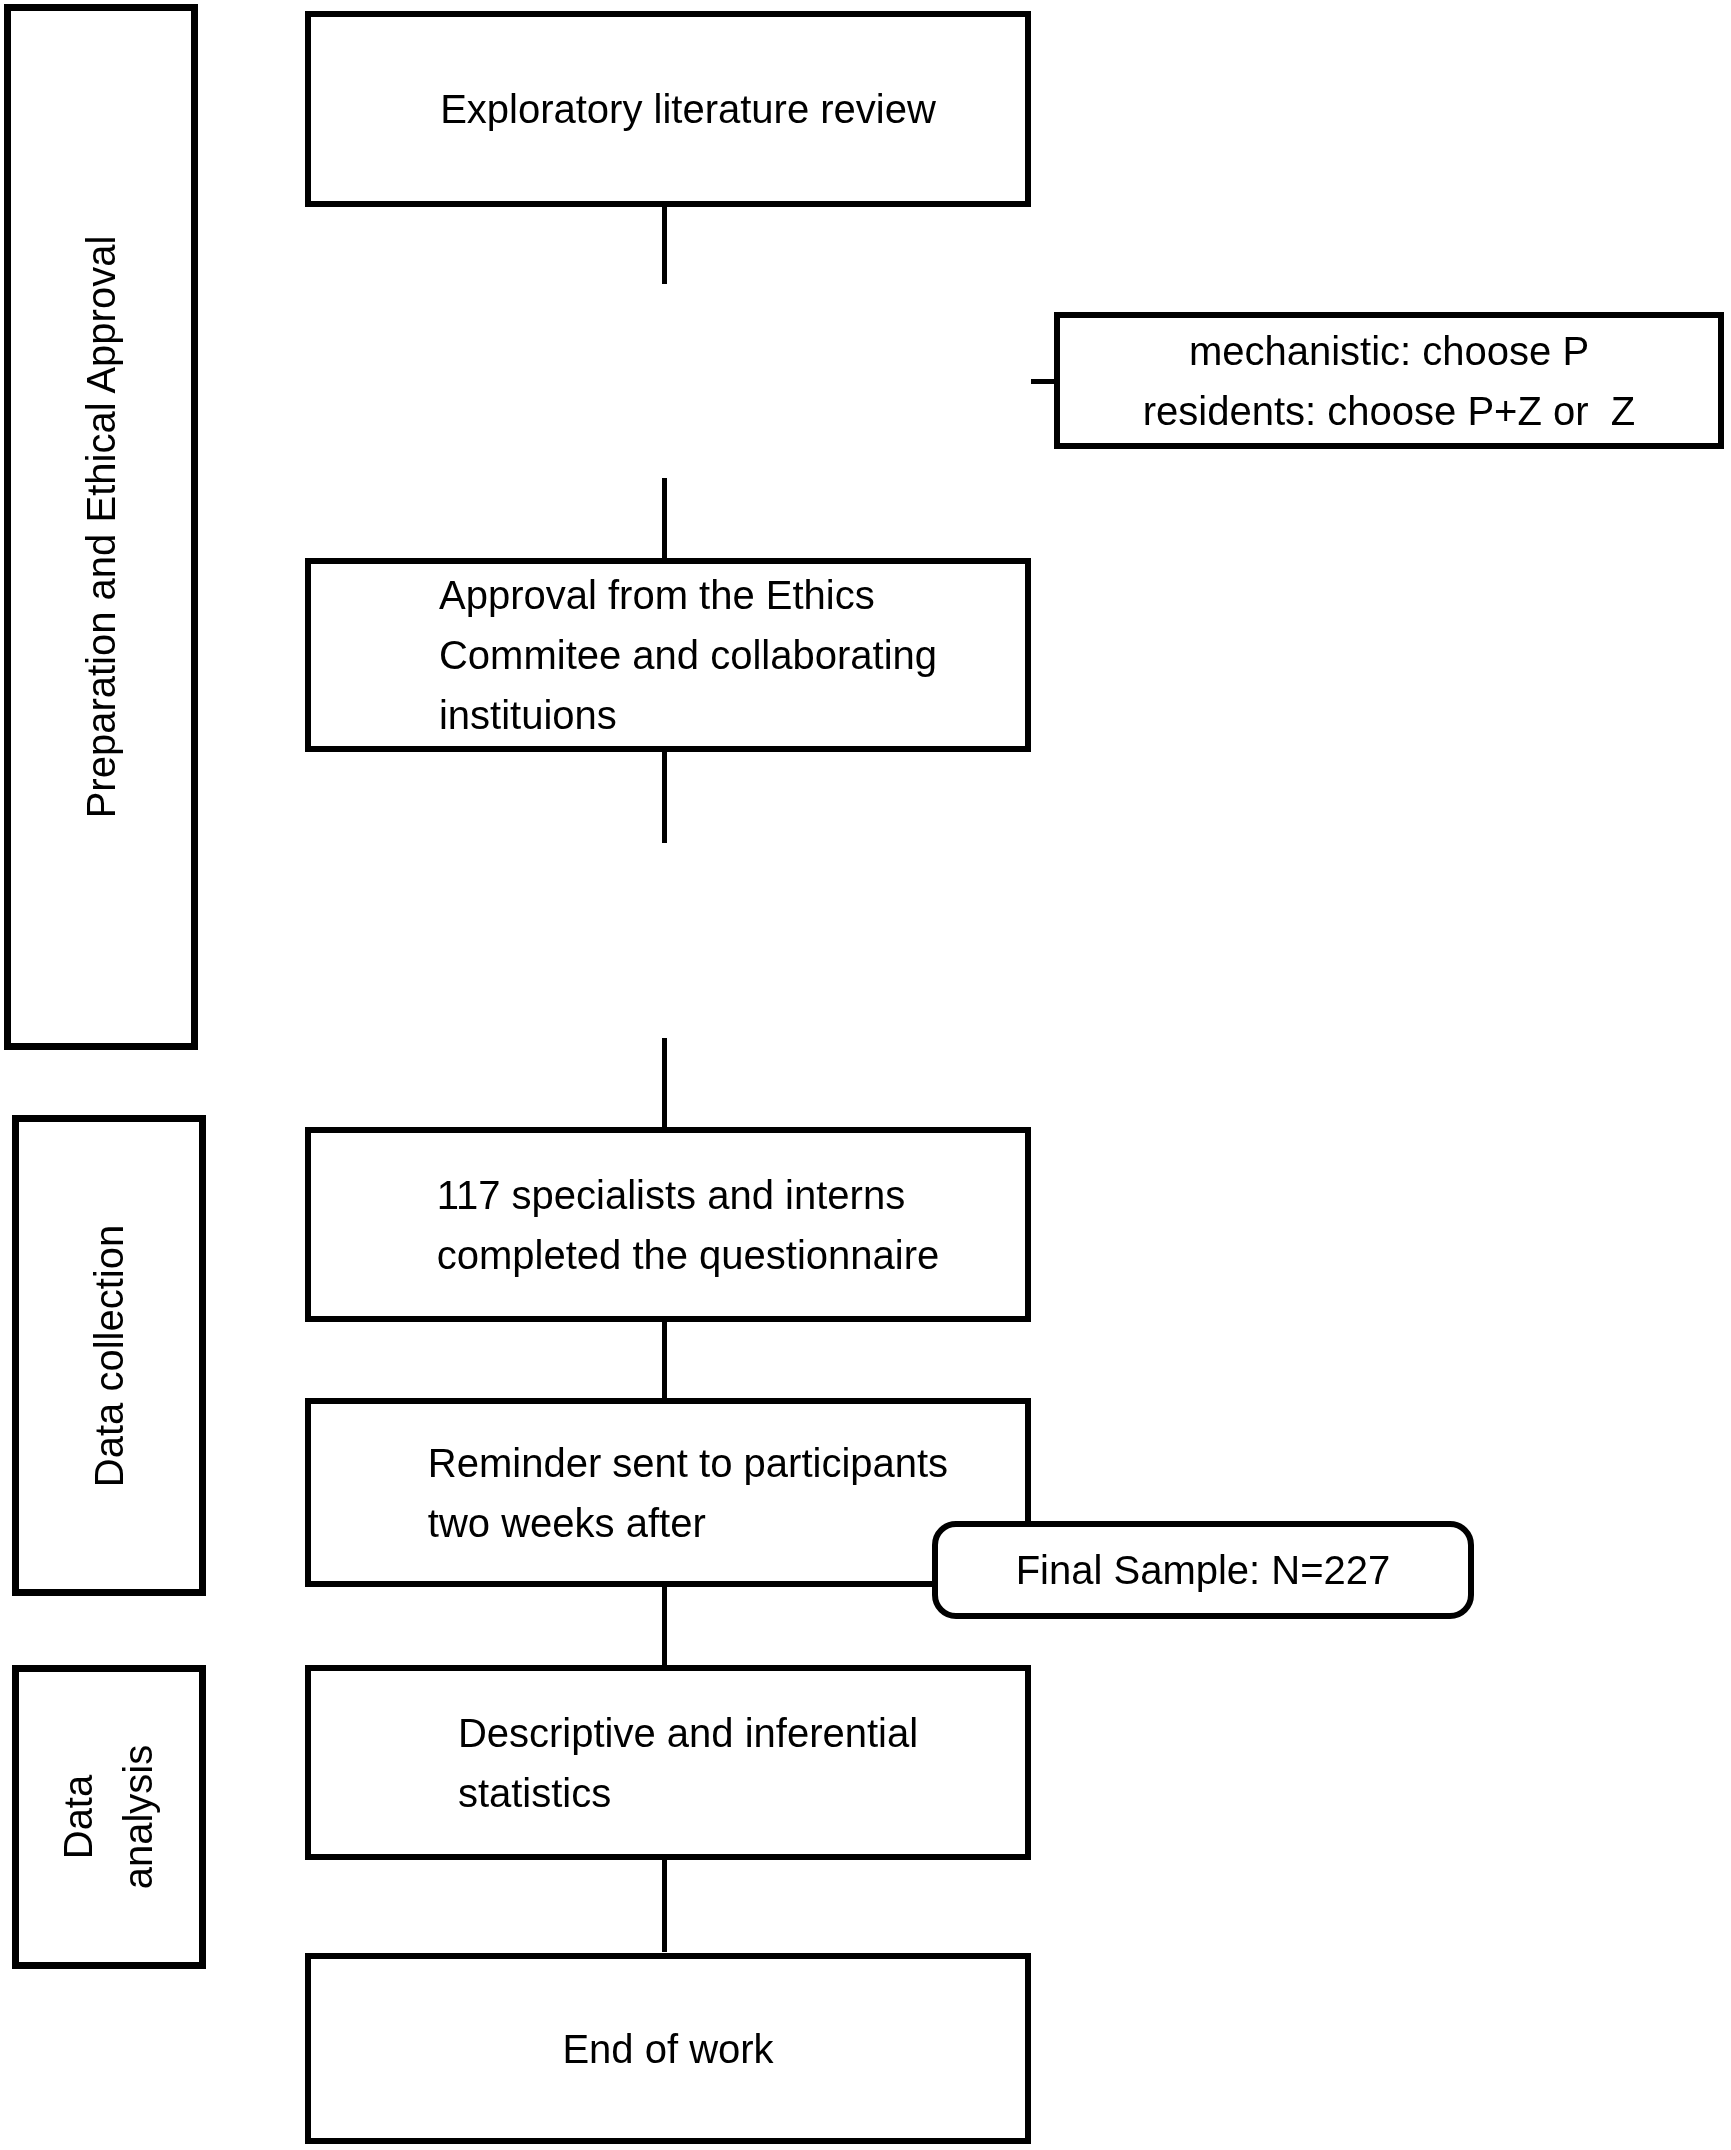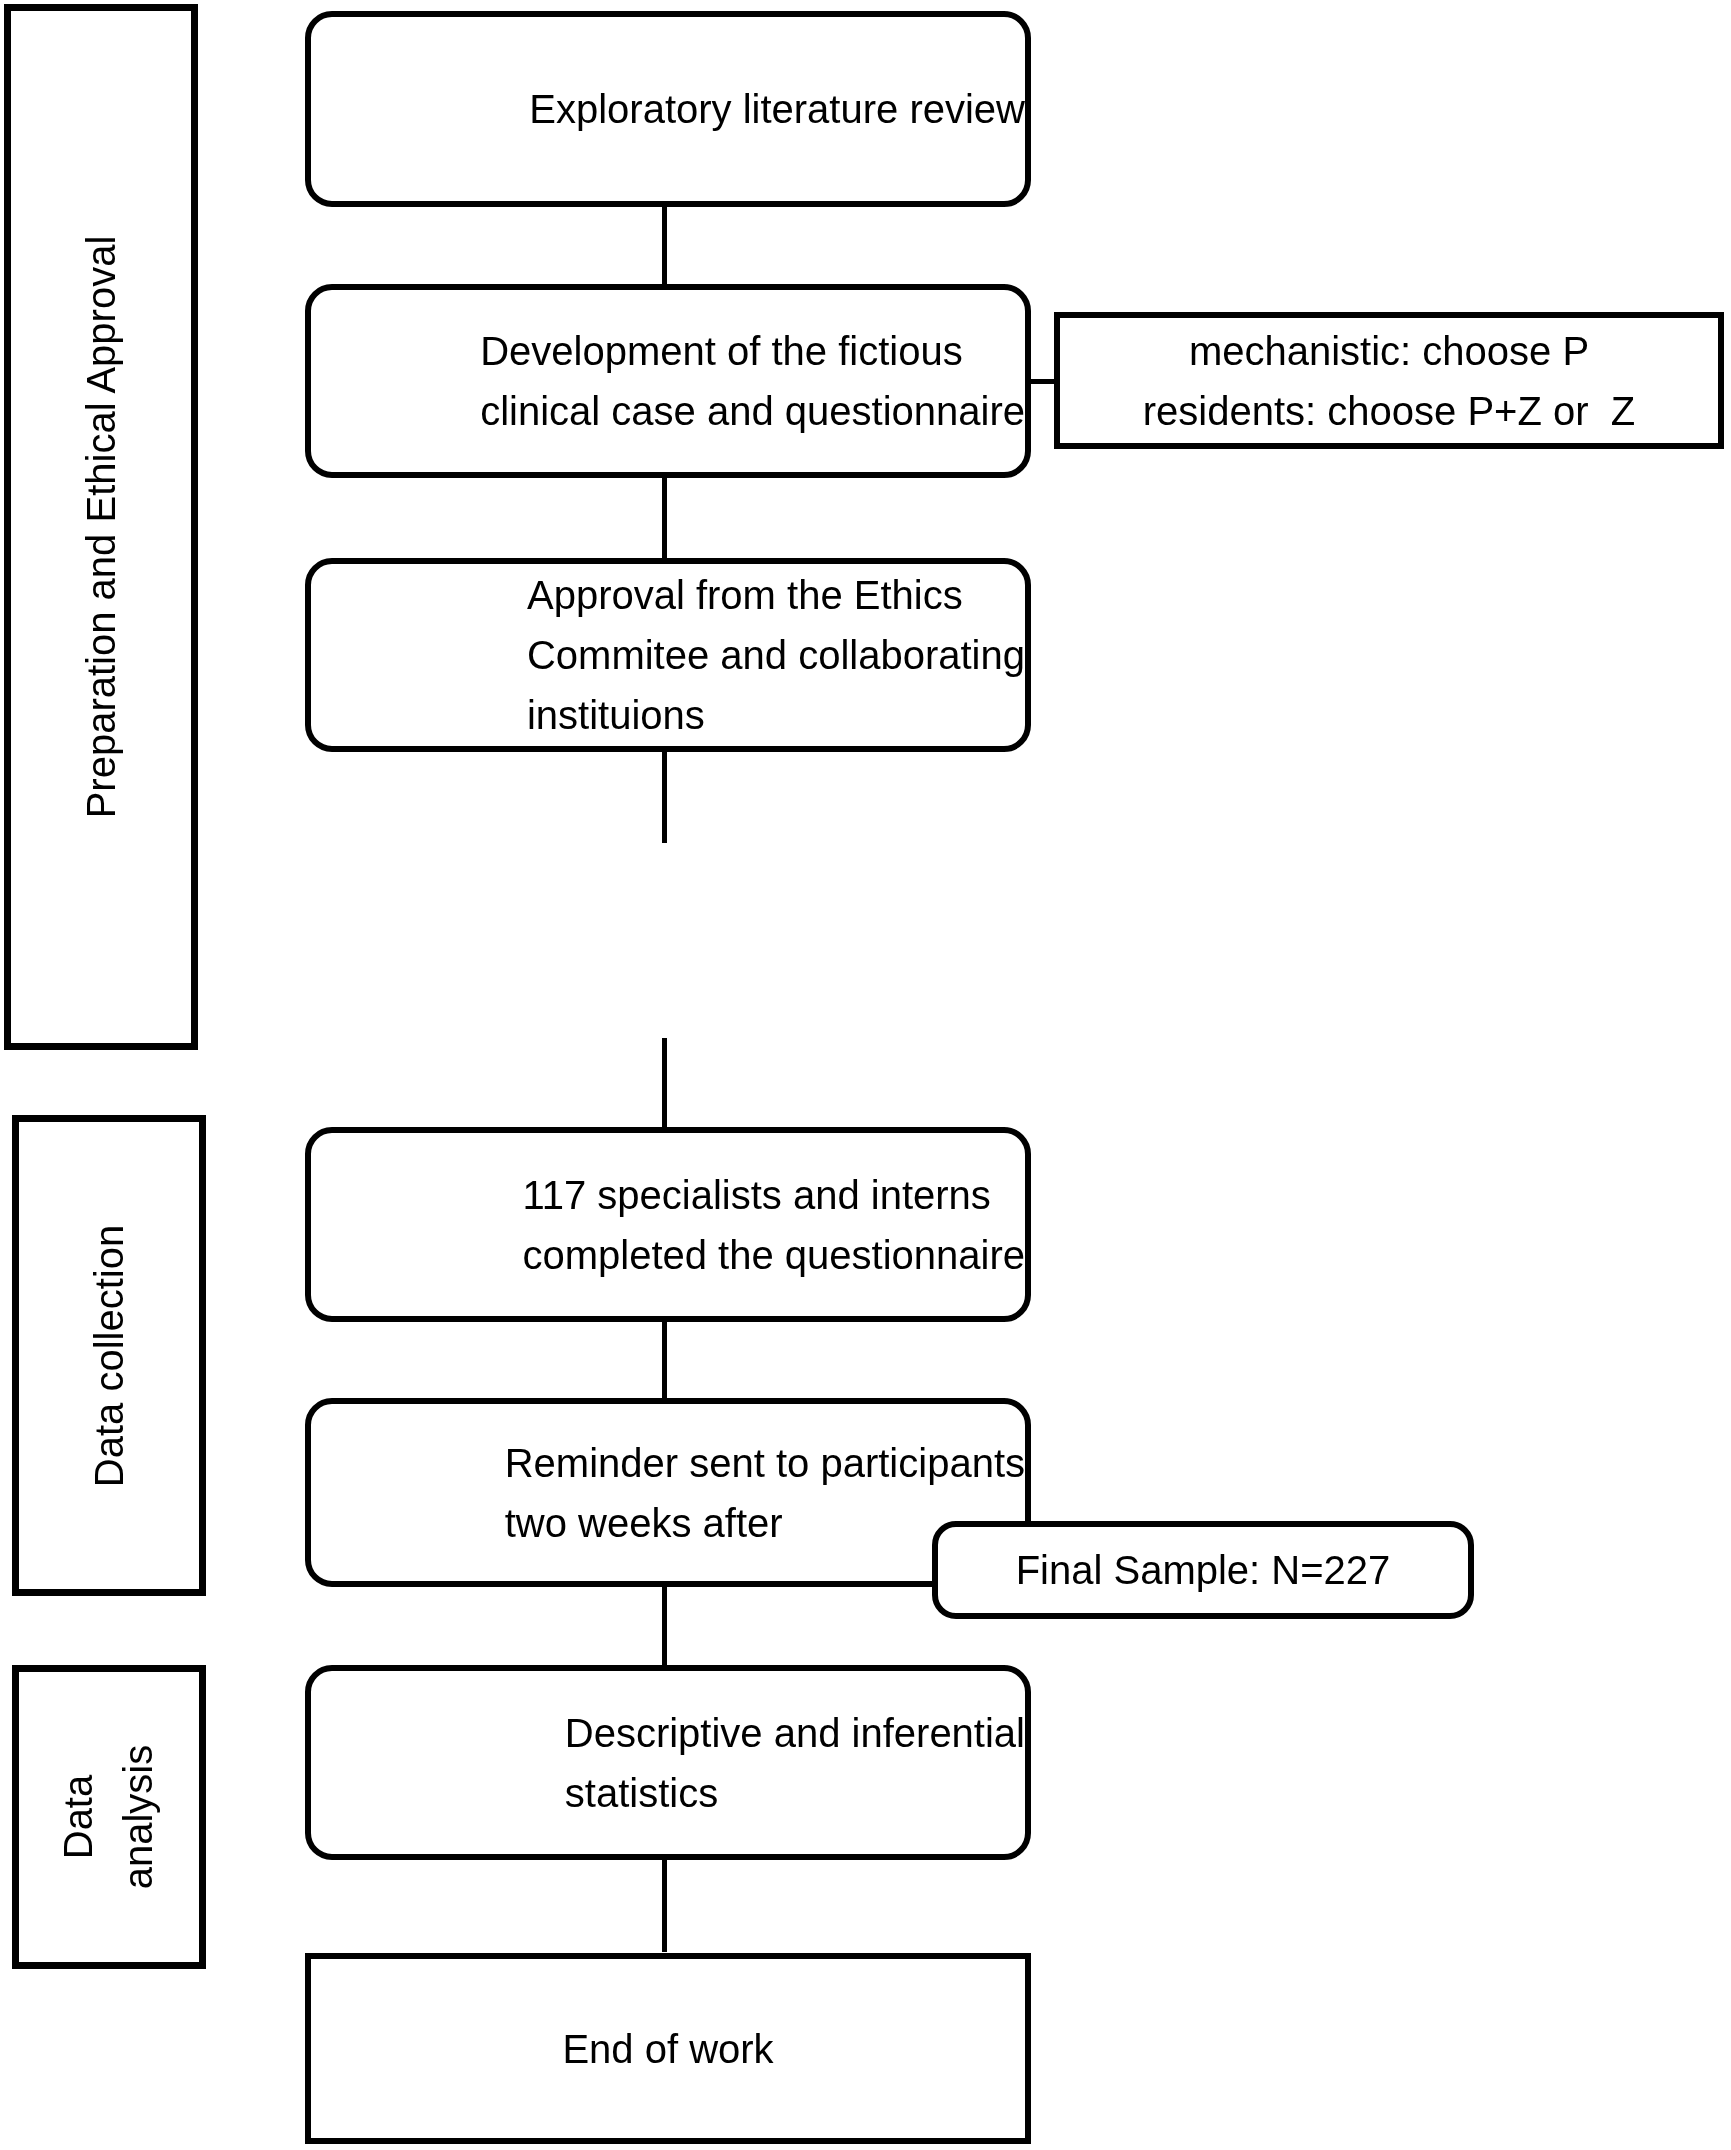--- a/index.html
+++ b/index.html
@@ -19,21 +19,21 @@
     box-sizing:border-box;
     display:flex;
     align-items:center;
   }
   .box .txt{
     font-size:40px;
     line-height:1.5;
     white-space:pre-line;
     color:#000000;
   }
-  .left-align{justify-content:flex-end;border-radius:27px;}
+  .left-align{justify-content:center;}
   .left-align .txt{padding-left:40px;text-align:left;}
   .center-align{justify-content:center;}
   .center-align .txt{text-align:center;}
   
   .vbox{
     position:absolute;
     background:#ffffff;
     border:7.6px solid #000000;
     box-sizing:border-box;
     display:flex;
@@ -100,24 +100,20 @@
     <span class="txt">Data collection</span>
   </div>
   <div class="vbox phase-c">
     <span class="txt">Data
 analysis</span>
   </div>
 
   <div class="box s1 left-align">
     <span class="txt">Exploratory literature review</span>
   </div>
-  <div class="box s2 left-align">
-    <span class="txt">Development of the fictious
-clinical case and questionnaire</span>
-  </div>
   <div class="box s3 left-align">
     <span class="txt">Approval from the Ethics
 Commitee and collaborating
 instituions</span>
   </div>
   <div class="box s5 left-align">
     <span class="txt">117 specialists and interns
 completed the questionnaire</span>
   </div>
   <div class="box s6 left-align">

